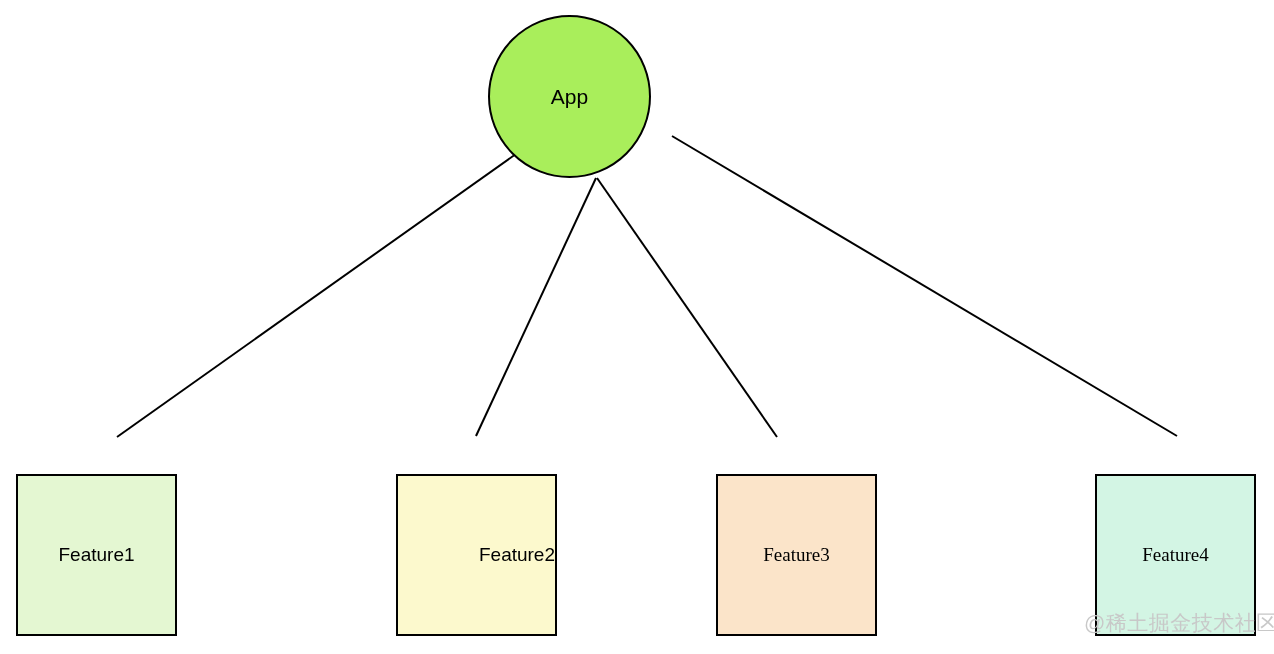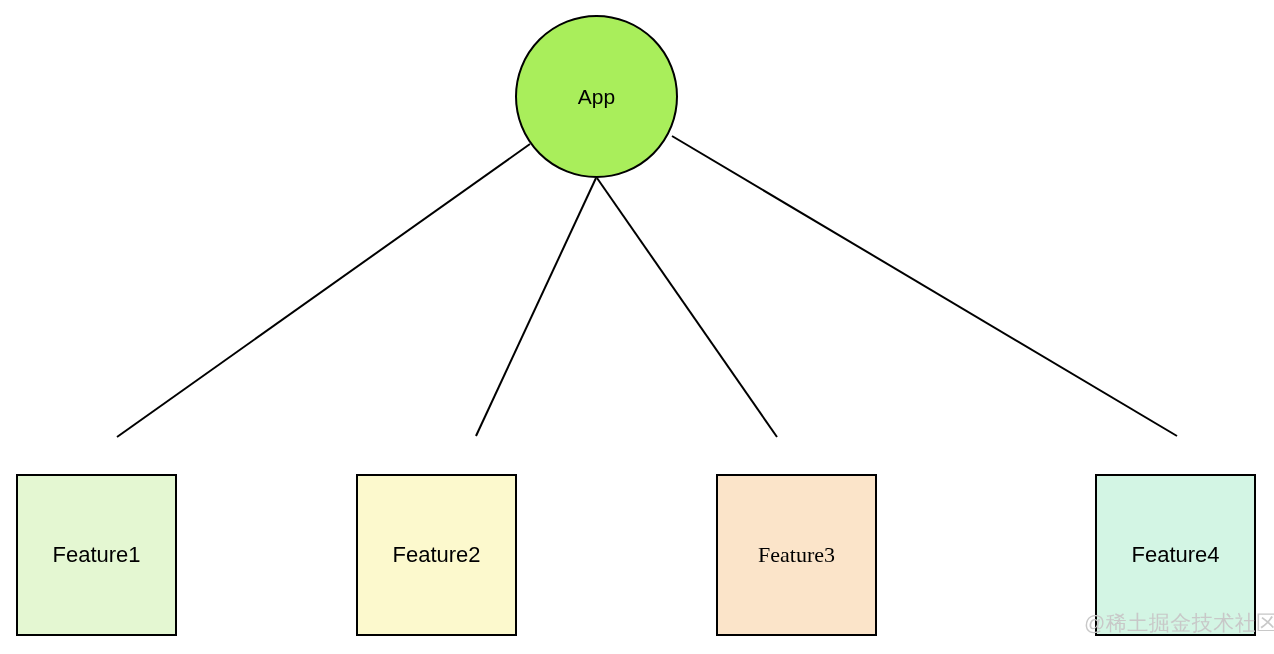--- a/index.html
+++ b/index.html
@@ -29,37 +29,37 @@
     position: absolute;
     z-index: 2;
     display: flex;
     align-items: center;
     justify-content: center;
     border: 2px solid #000000;
     box-sizing: border-box;
     color: #000000;
   }
   .node-circle {
-    left: 515px;
+    left: 488px;
     top: 15px;
     width: 163px;
     height: 163px;
     border-radius: 50%;
     font-size: 21px;
   }
   .node-box {
     top: 474px;
     width: 161px;
     height: 162px;
-    font-size: 22px;
+    font-size: 19px;
   }
   .box-1 { left: 16px;   }
-  .box-2 { left: 356px;  }
+  .box-2 { left: 396px; justify-content: flex-end;  }
   .box-3 { left: 716px;  }
-  .box-4 { left: 1095px; }
+  .box-4 { left: 1095px; font-family: Liberation Serif, serif; }
   .watermark {
     position: absolute;
     z-index: 3;
     left: 1084px;
     top: 609px;
     font-size: 21px;
     letter-spacing: 0.5px;
     white-space: nowrap;
     user-select: none;
   }

